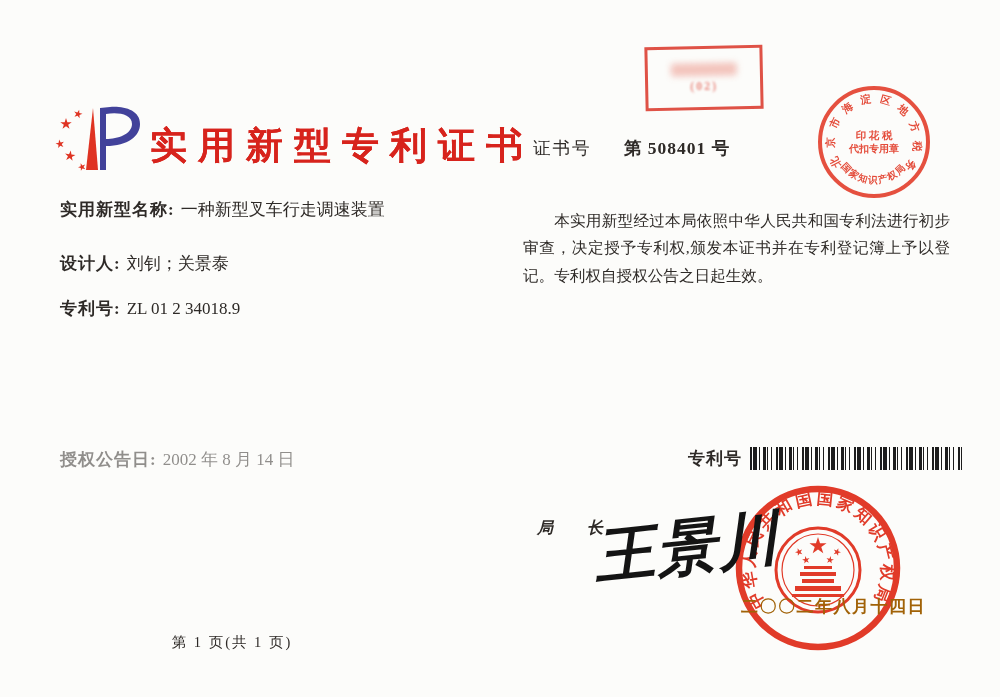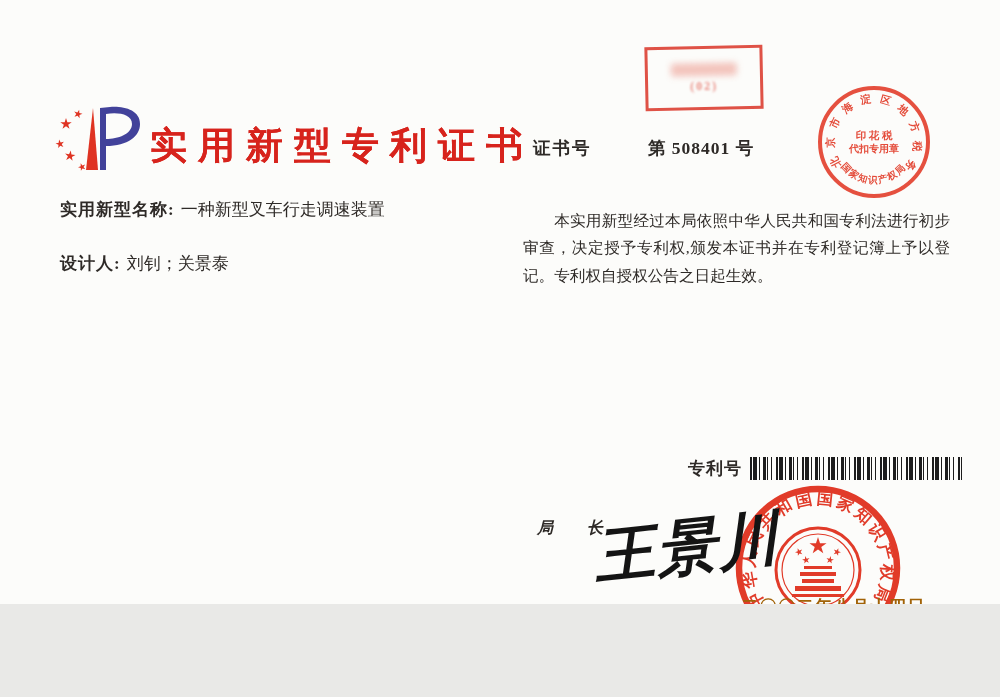--- a/index.html
+++ b/index.html
@@ -1,17 +1,17 @@
 <!DOCTYPE html>
 <html><head>
 <meta charset="utf-8">
 <style>
   html,body{margin:0;padding:0;background:#e9e9e7;}
   .canvas{
-    position:relative;width:1000px;height:604px;margin:0 auto;
+    position:relative;width:1000px;height:697px;margin:0 auto;
     background:#fcfcfa;overflow:hidden;
     font-family:"Liberation Serif","DejaVu Serif",serif;
     color:#2e2a27;
   }
   .abs{position:absolute;}
 
   
   .title-row{left:52px;top:100px;display:flex;align-items:center;gap:6px;}
   .logo-svg{width:92px;height:92px;}
   .cert-title{
@@ -19,25 +19,25 @@
     white-space:nowrap;text-shadow:0 0 .5px #d7231c;
   }
   .field{left:60px;white-space:nowrap;font-size:17px;}
   .field .lbl{font-weight:700;letter-spacing:1px;}
   .field .val{font-weight:500;margin-left:6px;}
   .field.faded{opacity:.52;filter:blur(.3px);}
   .page-footer{left:132px;top:633px;width:200px;text-align:center;font-size:14.5px;letter-spacing:2px;}
 
   
   .certno-row{left:533px;top:136px;font-size:17.5px;white-space:nowrap;}
-  .certno-row .lbl{font-weight:700;letter-spacing:2px;}
-  .certno-row .val{font-weight:600;margin-left:52px;letter-spacing:1px;}
+  .certno-row .lbl{font-weight:400;letter-spacing:2px;}
+  .certno-row .val{font-weight:600;margin-left:28px;letter-spacing:1px;}
   .body-text{left:507px;top:191px;width:459px;font-size:15.6px;line-height:27.4px;text-align:justify;}
   .body-text p{margin:16px;text-indent:2em;font-weight:500;}
-  .barcode-row{left:688px;top:457px;display:flex;align-items:center;gap:8px;}
+  .barcode-row{left:688px;top:447px;display:flex;align-items:center;gap:8px;}
   .barcode-row .lbl{font-size:17px;font-weight:700;letter-spacing:1px;}
   .barcode{
     width:212px;height:23px;
     background:
       repeating-linear-gradient(90deg,
         #1c1c1c 0 2px,transparent 2px 3px,
         #1c1c1c 3px 7px,transparent 7px 9px,
         #1c1c1c 9px 10px,transparent 10px 13px,
         #1c1c1c 13px 16px,transparent 16px 17px,
         #1c1c1c 17px 18px,transparent 18px 21px,
@@ -90,21 +90,28 @@
     </svg>
     <div class="cert-title">实用新型专利证书</div>
   </div>
 
   <div class="abs field" style="top:252px">
     <span class="lbl">设计人:</span><span class="val">刘钊；关景泰</span>
   </div>
   <div class="abs field" style="top:198px">
     <span class="lbl">实用新型名称:</span><span class="val">一种新型叉车行走调速装置</span>
   </div>
+  <div class="abs field" style="top:297px">
+    <span class="lbl">专利号:</span><span class="val">ZL 01 2 34018.9</span>
+  </div>
+  <div class="abs field faded" style="top:448px">
+    <span class="lbl">授权公告日:</span><span class="val">2002 年 8 月 14 日</span>
+  </div>
 
+  <div class="abs page-footer">第 1 页(共 1 页)</div>
 
   <div class="abs box-stamp">
     <div class="smudge"></div>
     <div class="frag">(02)</div>
   </div>
 
   <svg class="abs tax-stamp-svg" viewBox="-62 -62 124 124">
     <circle cx="0" cy="0" r="54" fill="none" stroke="#e23d2a" stroke-width="4" opacity=".9"></circle>
     <path id="taxTopArc" d="M -32.8,23 A 40,40 0 1 1 32.8,23" fill="none"></path>
     <path id="taxBottomArc" d="M -33,24.5 A 41,41 0 0 0 33,24.5" fill="none"></path>

